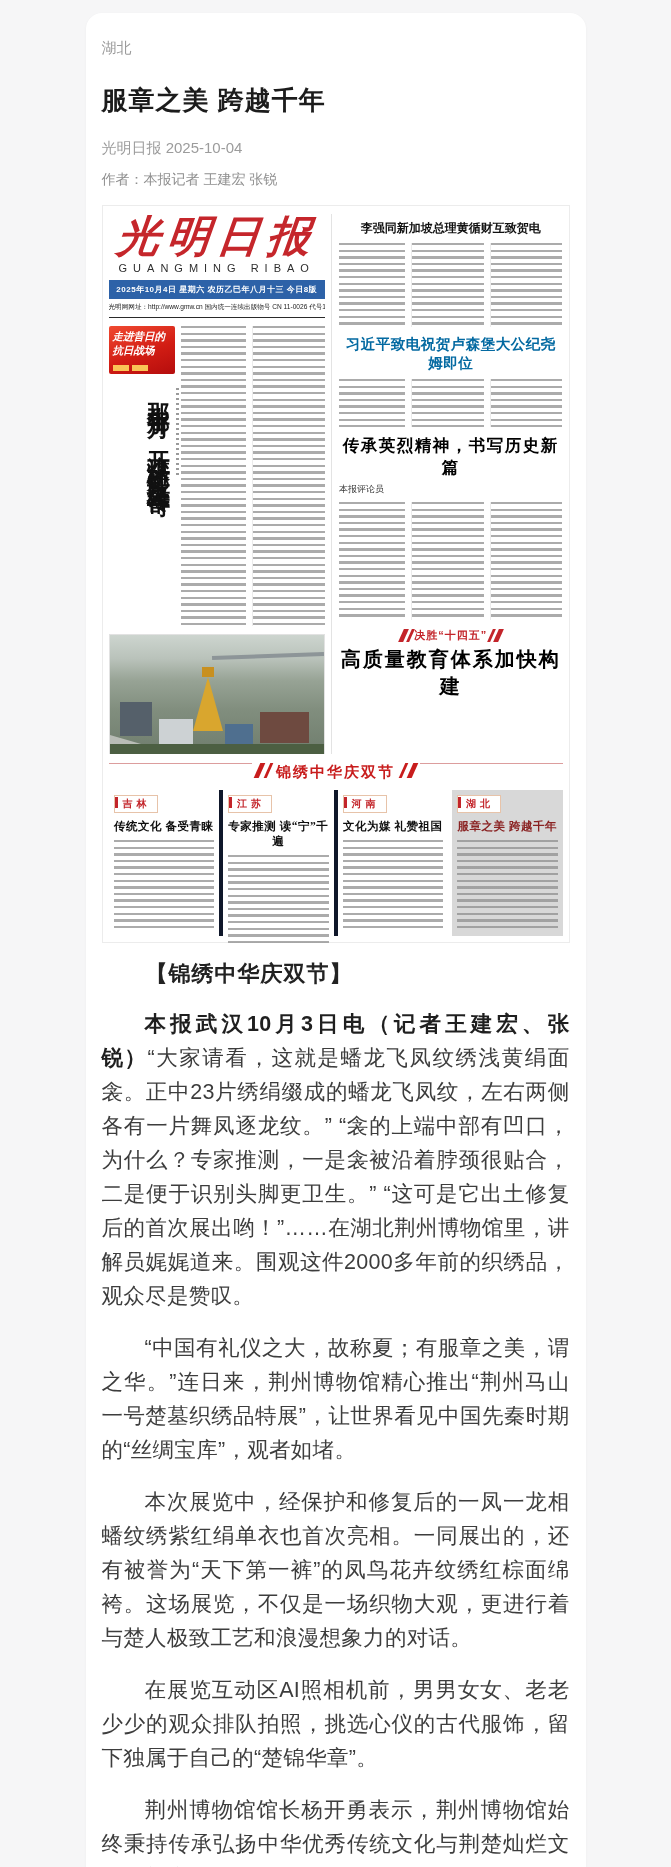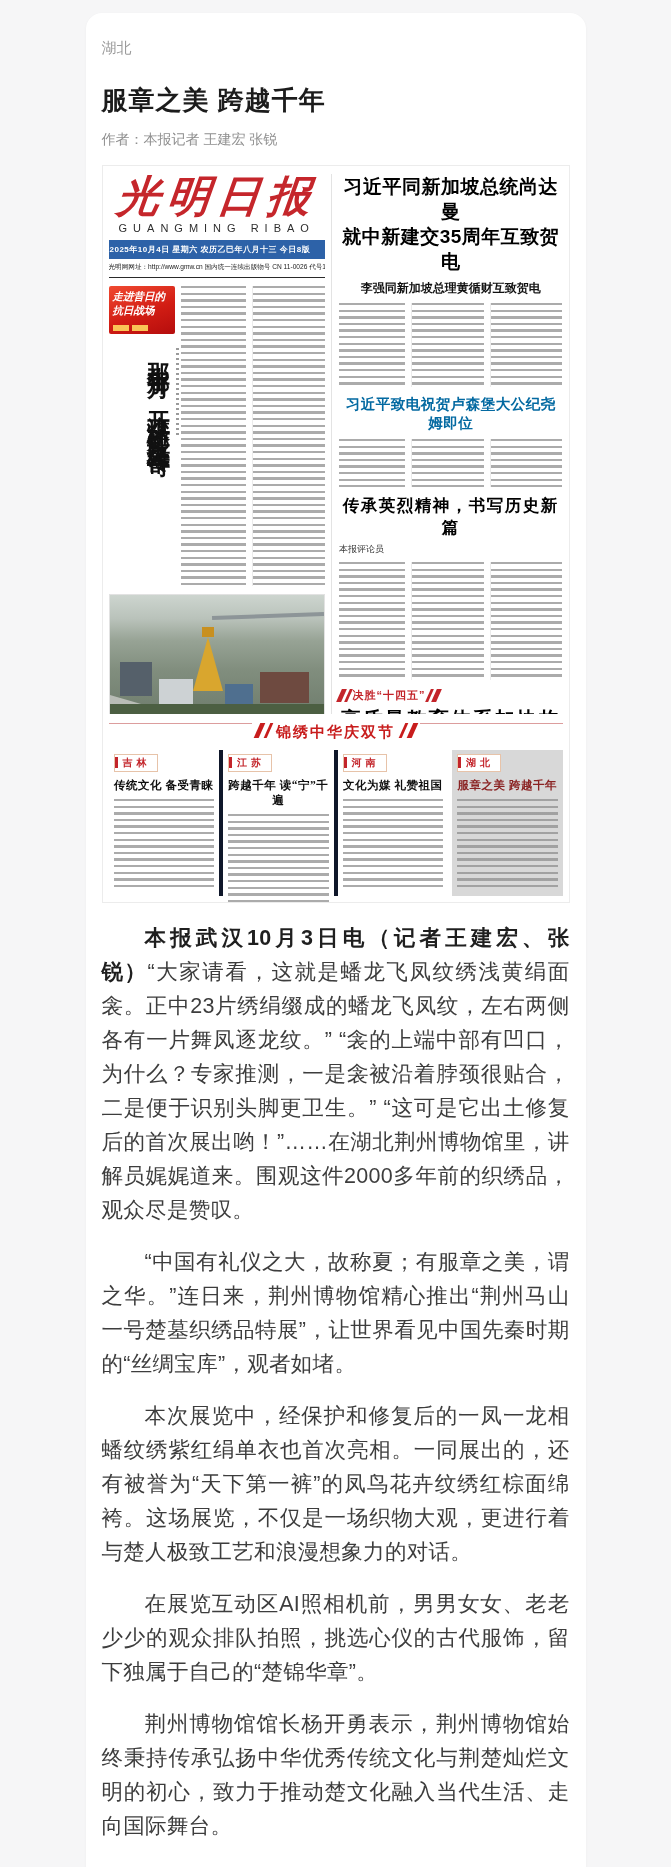--- a/index.html
+++ b/index.html
@@ -28,21 +28,21 @@
   }
   .paper-top{display:flex;}
   .pstrip-l{width:49%;height:540px;overflow:hidden;padding-right:6px;box-sizing:border-box;}
   .pstrip-r{width:51%;height:540px;overflow:hidden;padding-left:7px;box-sizing:border-box;border-left:1px solid #e3e3e3;}
   .masthead{font-size:43px;font-weight:bold;font-style:italic;color:#c5262b;
     letter-spacing:7px;text-align:center;line-height:1.05;transform:skewX(-6deg);
     font-family:"DejaVu Serif",serif;}
   .latin{font-size:11px;letter-spacing:6px;color:#2e2e2e;text-align:center;margin-top:3px;
     font-family:"Liberation Sans",sans-serif;}
   .datebar{margin-top:6px;background:#2d62a8;color:#fff;font-size:8px;letter-spacing:.5px;
-    text-align:left;padding:4px 1px;white-space:nowrap;overflow:hidden;
+    text-align:center;padding:4px 1px;white-space:nowrap;overflow:hidden;
     font-family:"Liberation Sans",sans-serif;font-weight:bold;}
   .infoline{margin-top:4px;color:#222;font-size:6.6px;text-align:center;white-space:nowrap;
     overflow:hidden;border-bottom:1.5px solid #2a2a2a;padding-bottom:5px;
     font-family:"Liberation Sans",sans-serif;}
   
   .fl{background-image:repeating-linear-gradient(to bottom,#8f8f8f 0 2.4px,transparent 2.4px 6.6px);opacity:.75;}
   .cols{display:flex;margin-top:6px;}
   .cols .col{flex:1;}
   .cols .col + .col{border-left:1px solid #e6e6e6;padding-left:6px;margin-left:6px;}
   
@@ -77,55 +77,56 @@
   .ph-road{position:absolute;left:-6%;bottom:-5%;width:30%;height:17%;background:#b9bdb6;transform:rotate(16deg);}
   
   .h-lead{font-family:"Liberation Sans",sans-serif;font-weight:900;font-size:19px;
     line-height:1.32;text-align:center;letter-spacing:.5px;color:#000;}
   .h-sub{font-family:"Liberation Sans",sans-serif;font-weight:700;font-size:12px;
     text-align:center;margin-top:6px;color:#111;}
   .h-lux{font-family:"Liberation Sans",sans-serif;font-weight:900;font-size:14.5px;
     text-align:center;margin-top:8px;color:#0369a1;letter-spacing:.5px;}
   .h-heroes{font-weight:900;font-size:16.5px;text-align:center;margin-top:8px;color:#000;letter-spacing:1.5px;}
   .byline{font-size:9px;text-align:left;margin-top:4px;color:#333;}
-  .badge{display:flex;align-items:center;justify-content:flex-start;margin-top:8px;gap:3px;}
+  .badge{display:flex;align-items:center;justify-content:center;margin-top:8px;gap:3px;}
   .badge .txt{color:#c3242a;font-weight:900;font-size:11px;font-family:"Liberation Sans",sans-serif;letter-spacing:1px;}
   .slash{display:inline-block;width:5px;height:13px;background:#c3242a;transform:skewX(-24deg);}
   .slash.thin{width:2.5px;}
   .h-edu{font-weight:900;font-size:20px;text-align:center;margin-top:3px;color:#000;letter-spacing:2px;}
   
   .banner{display:flex;margin-top:9px;gap:5px;}
   .banner .line{flex:1;height:1px;background:#dc9d9d;}
   .banner .txt{color:#c81d1d;font-weight:900;font-size:15px;letter-spacing:2px;
     font-family:"Liberation Sans",sans-serif;margin:0 2px;}
   .banner .slash{height:15px;background:#c81d1d;}
   .regions{display:flex;margin-top:8px;height:146px;}
   .rcol{flex:1;padding:4px 5px;box-sizing:border-box;}
   .rcol + .rcol{border-left:4px solid #0f172a;}
   .rcol.hl{background:#d8d8d8;border-left:none;margin-left:4px;}
-  .rlabel{display:inline-flex;align-items:center;border:1px solid #e7c3a9;background:#fff;
+  .rlabel{display:inline-flex;border:1px solid #e7c3a9;background:#fff;
     padding:1px 6px 1px 0;}
   .rlabel .bar{width:3px;height:11px;background:#c3242a;margin-right:5px;}
   .rlabel .t{color:#c3242a;font-size:10px;letter-spacing:4px;font-weight:700;}
   .rtitle{font-weight:900;font-size:11.5px;text-align:center;margin:6px 0 6px;color:#0e0e0e;letter-spacing:.5px;}
   .rcol.hl .rtitle{color:#8a2323;}
   .rcol .fl{height:92px;}
   
   .section-tag{margin-top:16px;padding-left:44px;font-size:22px;font-weight:700;color:#222;letter-spacing:1px;}
   .body p{margin:18px 0 0;font-size:21.5px;line-height:34px;color:#3d3d3d;
     text-align:justify;text-indent:2em;letter-spacing:.3px;}
   .body p .lead{font-weight:700;color:#1f1f1f;}
 </style>
 </head>
 <body>
 
 <div class="card">
 
   <div class="category">湖北</div>
   <h1 class="title">服章之美 跨越千年</h1>
+  <div class="meta1">光明日报 2025-10-04</div>
   <div class="meta2">作者：本报记者 王建宏 张锐</div>
 
   <div class="paper">
     <div class="paper-top">
 
       <div class="pstrip-l">
         <div class="masthead">光明日报</div>
         <div class="latin">GUANGMING RIBAO</div>
         <div class="datebar">2025年10月4日 星期六 农历乙巳年八月十三 今日8版</div>
         <div class="infoline">光明网网址：http://www.gmw.cn 国内统一连续出版物号 CN 11-0026 代号1-16 第27640号</div>
@@ -156,24 +157,20 @@
           <div class="ph-bldg2"></div>
           <div class="ph-bldg4"></div>
           <div class="ph-bldg3"></div>
           <div class="ph-frame"></div>
           <div class="ph-trees"></div>
         </div>
 
       </div>
 
       <div class="pstrip-r">
-        <div class="h-lead">
-          <div>习近平同新加坡总统尚达曼</div>
-          <div>就中新建交35周年互致贺电</div>
-        </div>
         <div class="h-sub">李强同新加坡总理黄循财互致贺电</div>
         <div class="cols" style="height:84px">
           <div class="col fl"></div>
           <div class="col fl"></div>
           <div class="col fl"></div>
         </div>
         <div class="h-lux">习近平致电祝贺卢森堡大公纪尧姆即位</div>
         <div class="cols" style="height:48px">
           <div class="col fl"></div>
           <div class="col fl"></div>
@@ -215,21 +212,21 @@
             <span class="t">吉林</span>
           </div>
         <div class="rtitle">传统文化 备受青睐</div>
         <div class="fl"></div>
       </div>
       <div class="rcol">
         <div class="rlabel">
             <span class="bar"></span>
             <span class="t">江苏</span>
           </div>
-        <div class="rtitle">跨越千年 读“宁”千遍</div>
+        <div class="rtitle">专家推测 读“宁”千遍</div>
         <div class="fl"></div>
       </div>
       <div class="rcol">
         <div class="rlabel">
             <span class="bar"></span>
             <span class="t">河南</span>
           </div>
         <div class="rtitle">文化为媒 礼赞祖国</div>
         <div class="fl"></div>
       </div>
@@ -237,20 +234,21 @@
         <div class="rlabel">
             <span class="bar"></span>
             <span class="t">湖北</span>
           </div>
         <div class="rtitle">服章之美 跨越千年</div>
         <div class="fl"></div>
       </div>
     </div>
   </div>
 
+  <div class="section-tag">【锦绣中华庆双节】</div>
   <div class="body">
     <p><span class="lead">本报武汉10月3日电（记者王建宏、张锐）</span><span>“大家请看，这就是蟠龙飞凤纹绣浅黄绢面衾。正中23片绣绢缀成的蟠龙飞凤纹，左右两侧各有一片舞凤逐龙纹。” “衾的上端中部有凹口，为什么？专家推测，一是衾被沿着脖颈很贴合，二是便于识别头脚更卫生。” “这可是它出土修复后的首次展出哟！”……在湖北荆州博物馆里，讲解员娓娓道来。围观这件2000多年前的织绣品，观众尽是赞叹。</span></p>
     <p>“中国有礼仪之大，故称夏；有服章之美，谓之华。”连日来，荆州博物馆精心推出“荆州马山一号楚墓织绣品特展”，让世界看见中国先秦时期的“丝绸宝库”，观者如堵。</p>
     <p>本次展览中，经保护和修复后的一凤一龙相蟠纹绣紫红绢单衣也首次亮相。一同展出的，还有被誉为“天下第一裤”的凤鸟花卉纹绣红棕面绵袴。这场展览，不仅是一场织物大观，更进行着与楚人极致工艺和浪漫想象力的对话。</p>
     <p>在展览互动区AI照相机前，男男女女、老老少少的观众排队拍照，挑选心仪的古代服饰，留下独属于自己的“楚锦华章”。</p>
     <p>荆州博物馆馆长杨开勇表示，荆州博物馆始终秉持传承弘扬中华优秀传统文化与荆楚灿烂文明的初心，致力于推动楚文化融入当代生活、走向国际舞台。</p>
   </div>
 
 </div>
 

